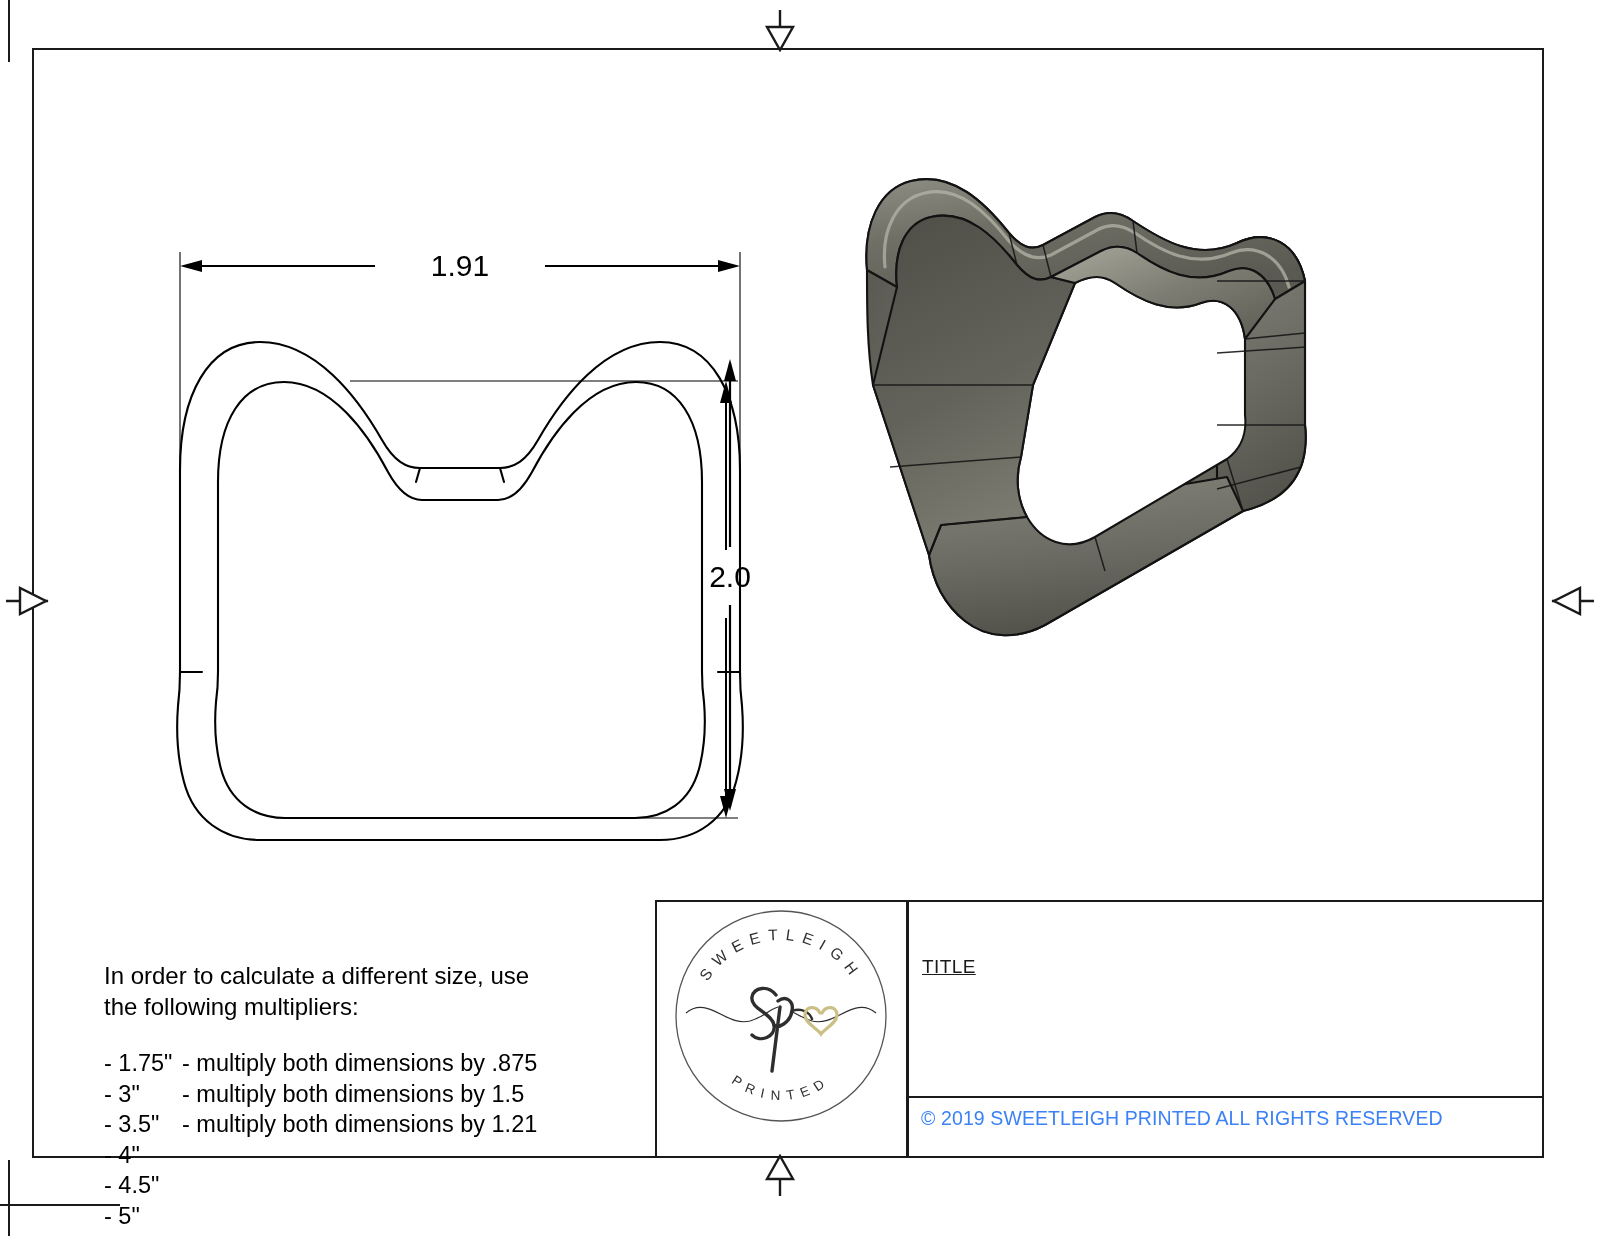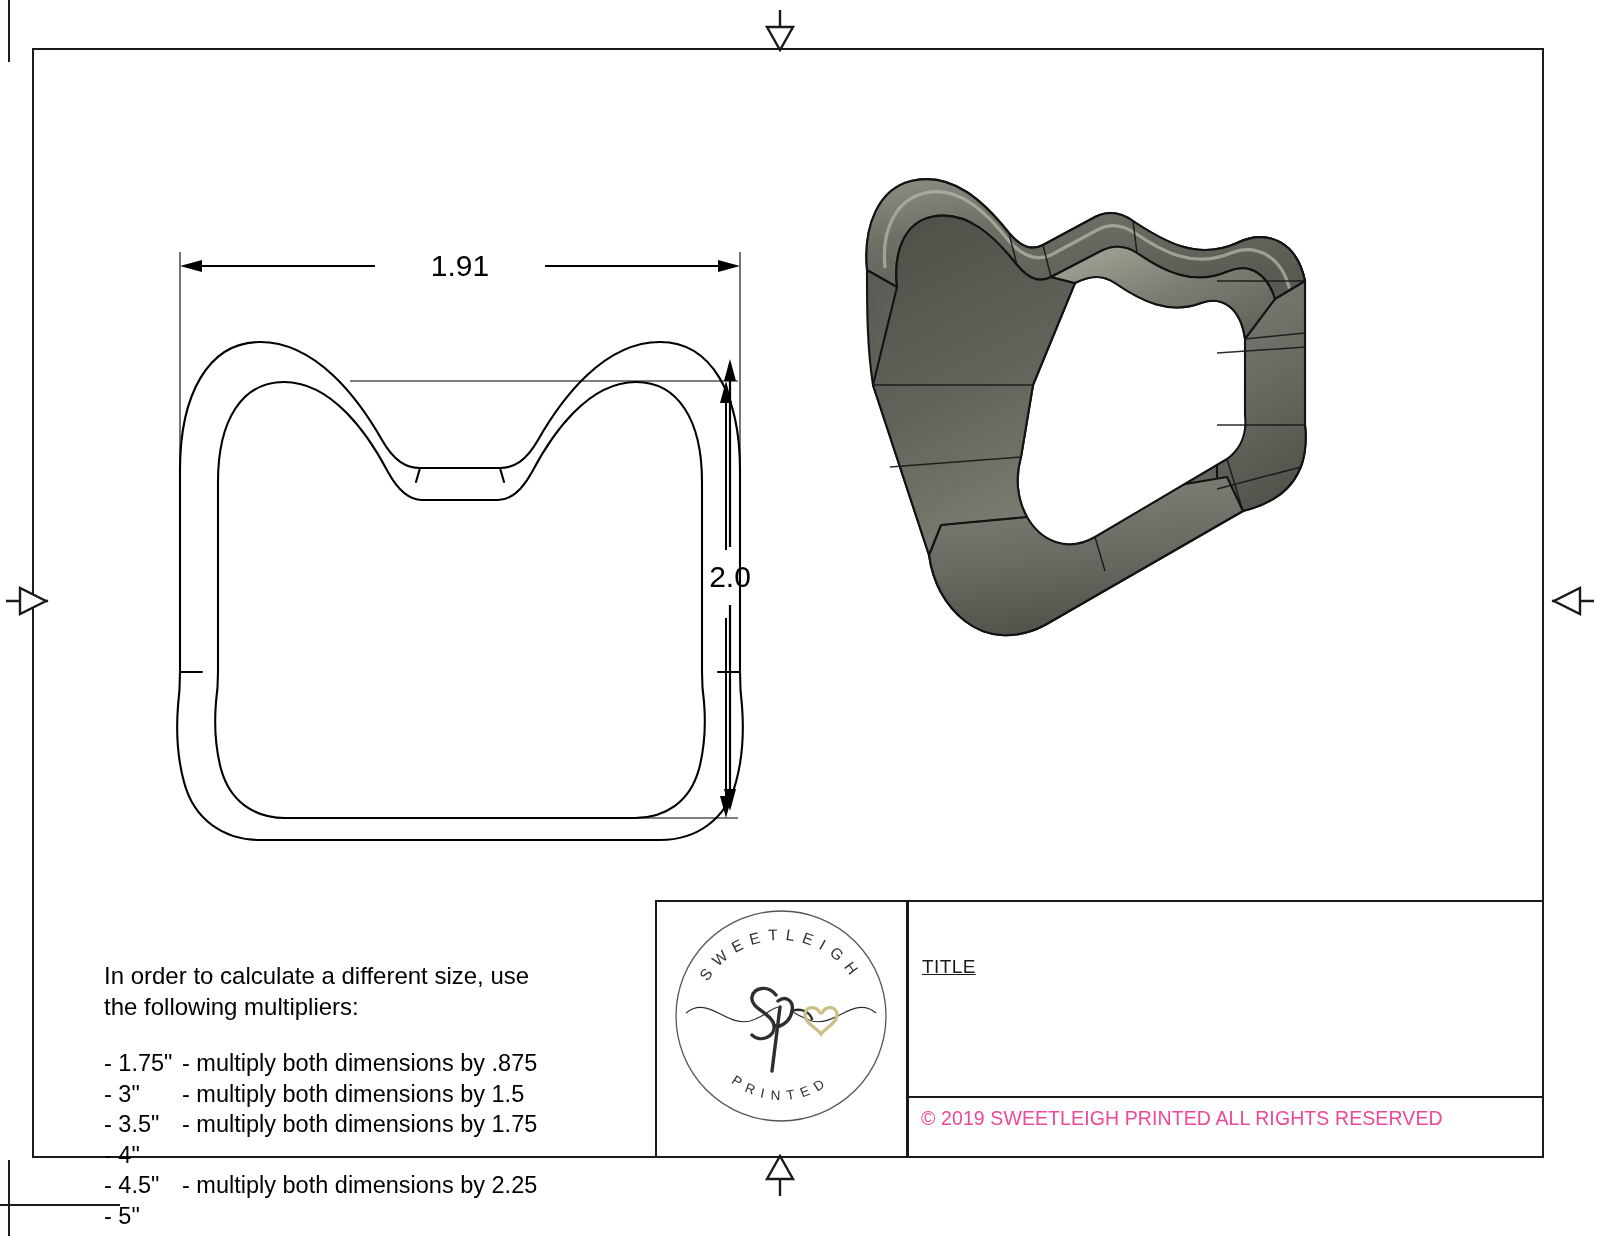--- a/index.html
+++ b/index.html
@@ -27,21 +27,21 @@
   .mark-right{left:1550px;top:580px;width:44px;height:42px;}
 
   
   .titleblock{position:absolute;left:655px;top:900px;width:889px;height:258px;
               box-sizing:border-box;border:2.5px solid #1a1a1a;border-right:none;border-bottom:none;}
   .tb-vline{position:absolute;left:906px;top:900px;width:2.5px;height:258px;background:#1a1a1a;}
   .tb-hline{position:absolute;left:906px;top:1096px;width:638px;height:2px;background:#1a1a1a;}
 
   .tb-title-label{position:absolute;left:922px;top:956px;font-size:19px;letter-spacing:.4px;color:#1a1a1a;text-decoration:underline;}
   .tb-title-value{position:absolute;left:920px;top:940px;font-size:43px;color:#000;letter-spacing:-.2px;}
-  .tb-copyright{position:absolute;left:921px;top:1107px;font-size:19.5px;color:#ec4899;letter-spacing:.1px;}
+  .tb-copyright{position:absolute;left:921px;top:1107px;font-size:19.5px;color:#3b82f6;letter-spacing:.1px;}
 
   
   .logo{position:absolute;left:668px;top:903px;width:226px;height:226px;}
 
   
   .notes{position:absolute;left:104px;top:924px;width:520px;margin-top:36px;}
   .notes-head{font-size:24px;line-height:31px;color:#000;}
   .notes-list{margin-top:26px;}
   .note-row{display:flex;font-size:23.5px;line-height:30.5px;color:#000;white-space:pre;}
   .note-size{width:78px;flex:none;}
@@ -291,28 +291,27 @@
       <div class="note-row">
         <span class="note-size">- 1.75"</span>
         <span>- multiply both dimensions by .875</span>
       </div>
       <div class="note-row">
         <span class="note-size">- 3"</span>
         <span>- multiply both dimensions by 1.5</span>
       </div>
       <div class="note-row">
         <span class="note-size">- 3.5"</span>
-        <span>- multiply both dimensions by 1.75</span>
+        <span>- multiply both dimensions by 1.21</span>
       </div>
       <div class="note-row">
         <span class="note-size">- 4"</span>
       </div>
       <div class="note-row">
         <span class="note-size">- 4.5"</span>
-        <span>- multiply both dimensions by 2.25</span>
       </div>
       <div class="note-row">
         <span class="note-size">- 5"</span>
       </div>
     </div>
   </div>
 
   <div class="titleblock"></div>
   <div class="tb-vline"></div>
   <div class="tb-hline"></div>

